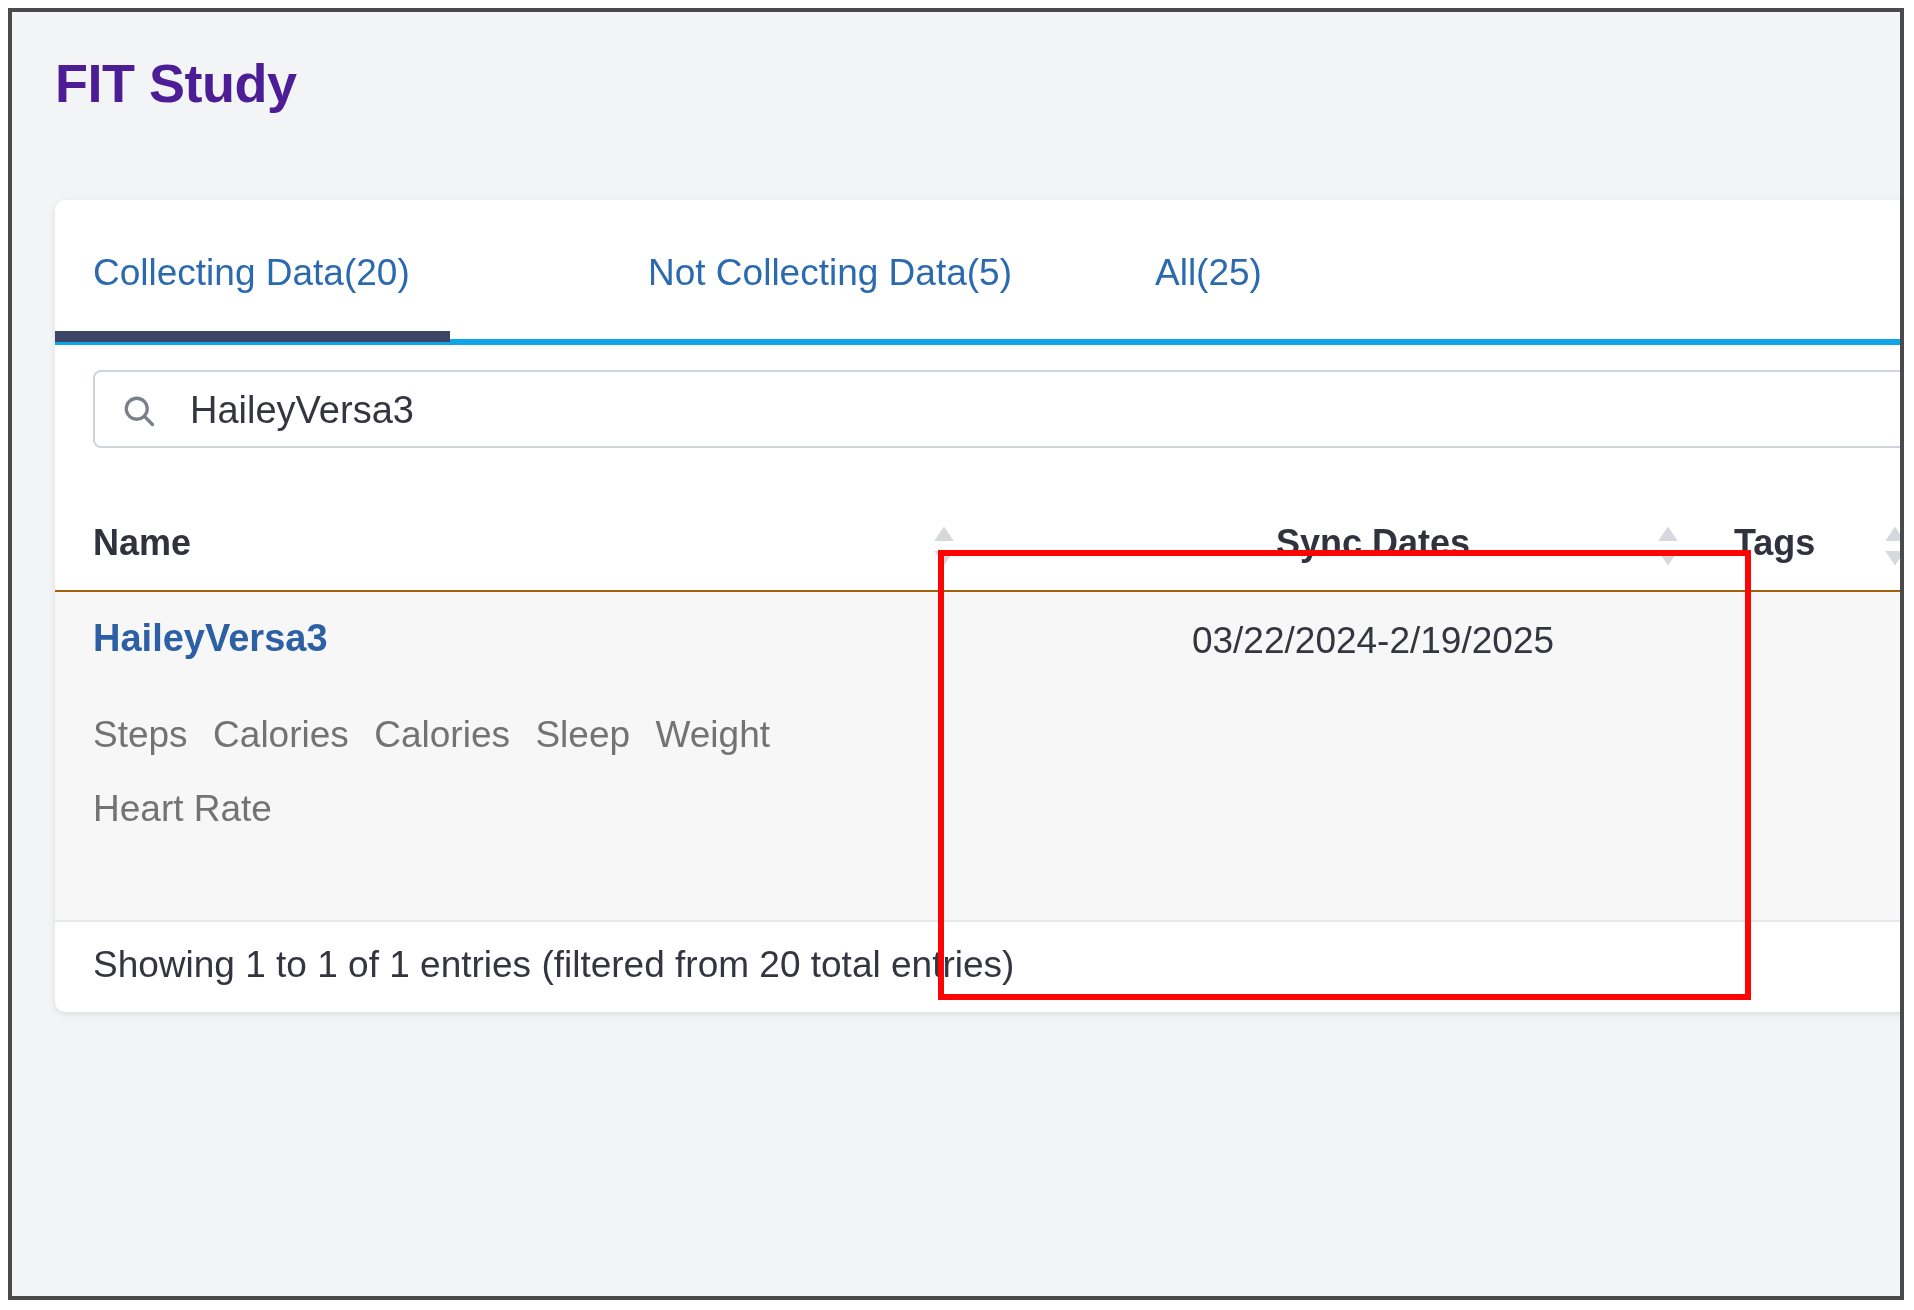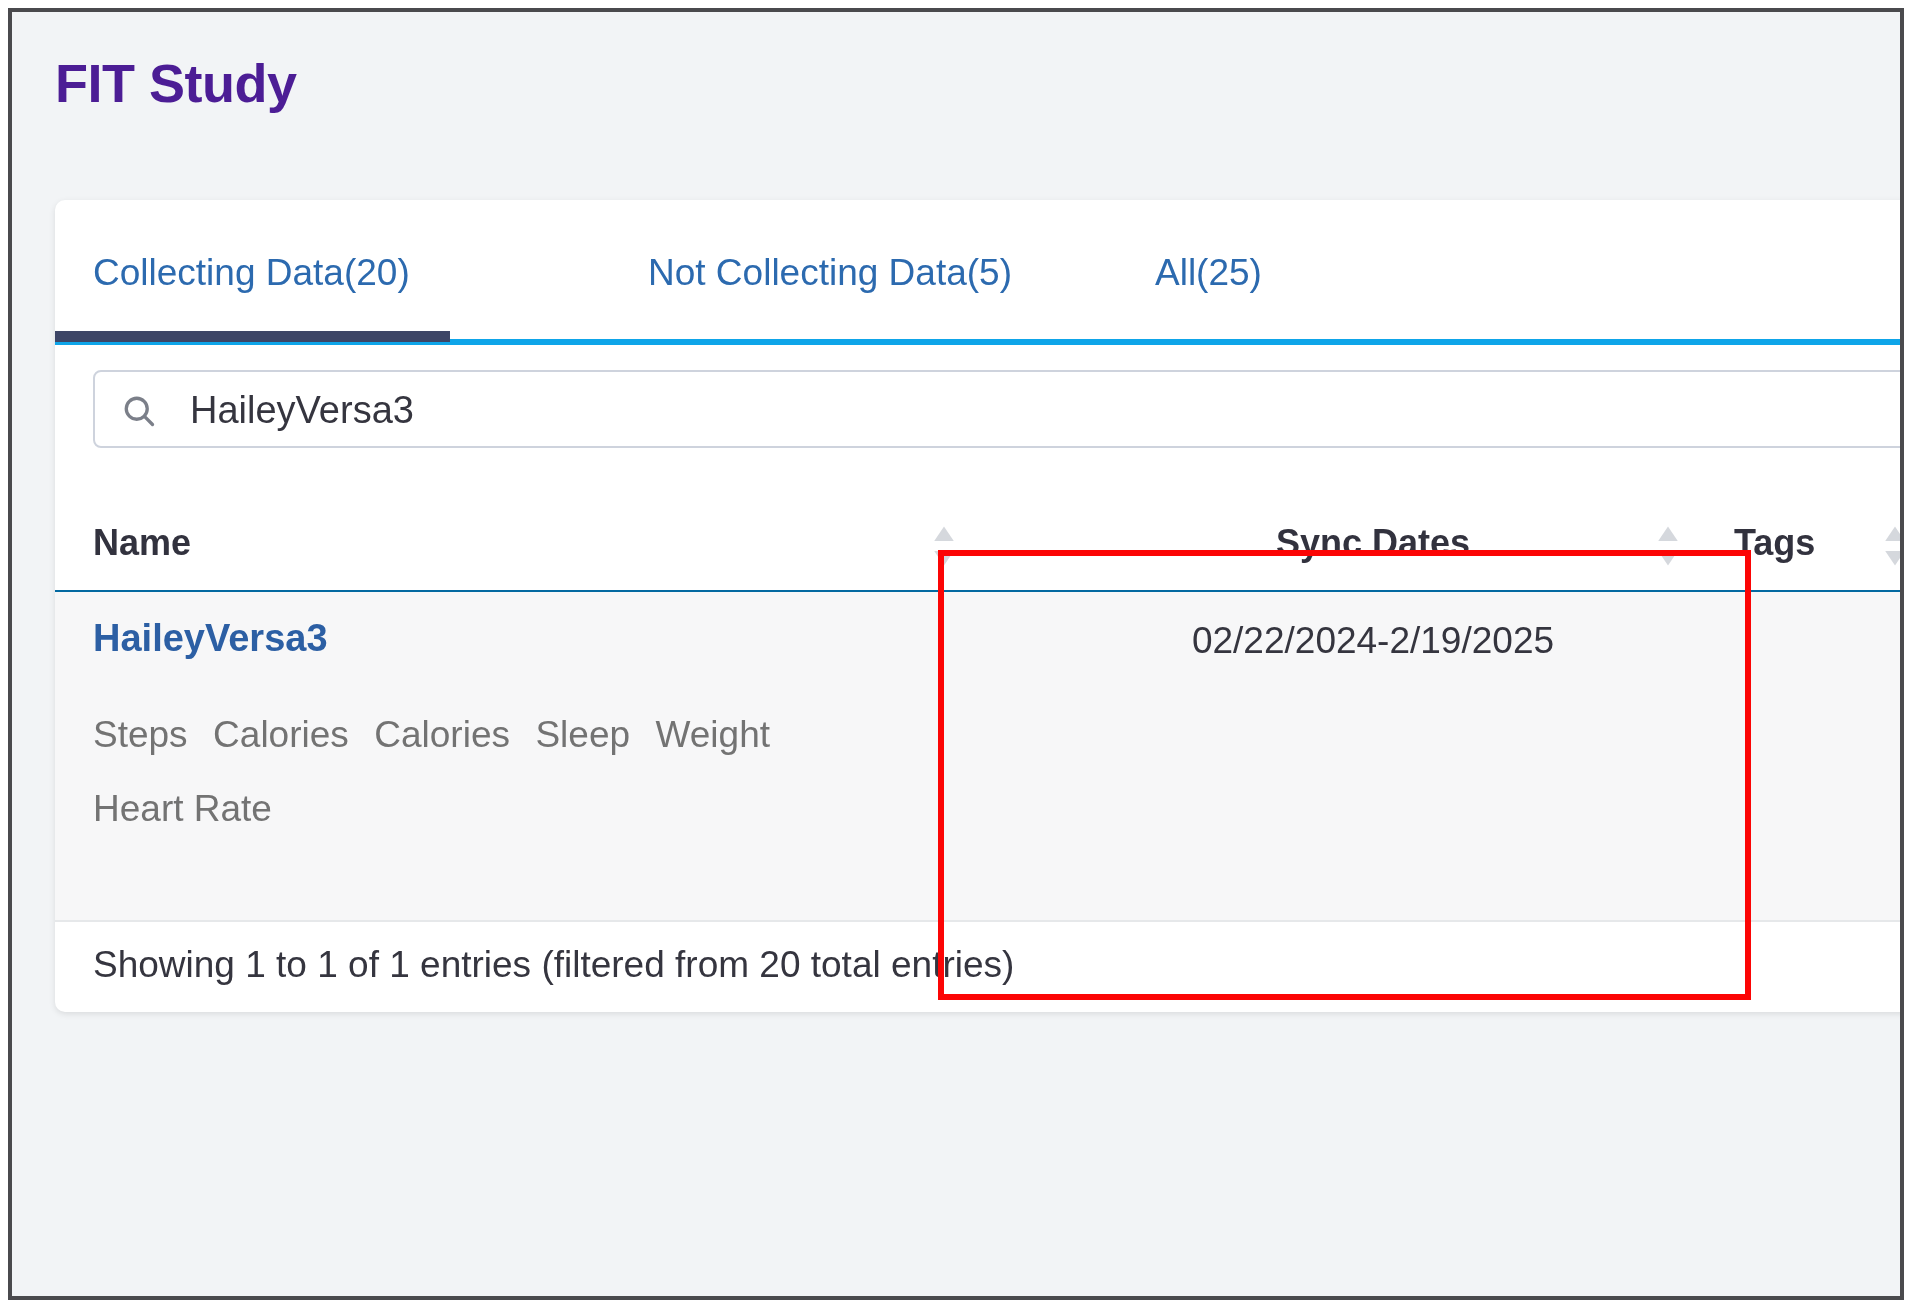--- a/index.html
+++ b/index.html
@@ -114,21 +114,21 @@
     white-space: nowrap;
   }
 
   
   #table-header {
     position: absolute;
     left: 0;
     top: 300px;
     width: 100%;
     height: 92px;
-    border-bottom: 2px solid #0369a1;
+    border-bottom: 2px solid #a16207;
     box-sizing: border-box;
   }
   .th-label {
     position: absolute;
     font-size: 36px;
     font-weight: bold;
     color: #32323e;
     white-space: nowrap;
     top: 22px;
   }
@@ -272,21 +272,21 @@
     <div id="data-row">
       <div id="row-name">HaileyVersa3</div>
       <div id="metric-links">
         <span class="metric-link">Steps</span>
         <span class="metric-link">Calories</span>
         <span class="metric-link">Calories</span>
         <span class="metric-link">Sleep</span>
         <span class="metric-link">Weight</span>
         <span class="metric-link" style="display:block; margin-top:-4px;">Heart Rate</span>
       </div>
-      <div id="row-sync-dates">02/22/2024-2/19/2025</div>
+      <div id="row-sync-dates">03/22/2024-2/19/2025</div>
     </div>
 
     <div id="table-footer">
       <div id="footer-text">Showing 1 to 1 of 1 entries (filtered from 20 total entries)</div>
     </div>
 
   </div>
 
   <div id="annotation-box"></div>
 

